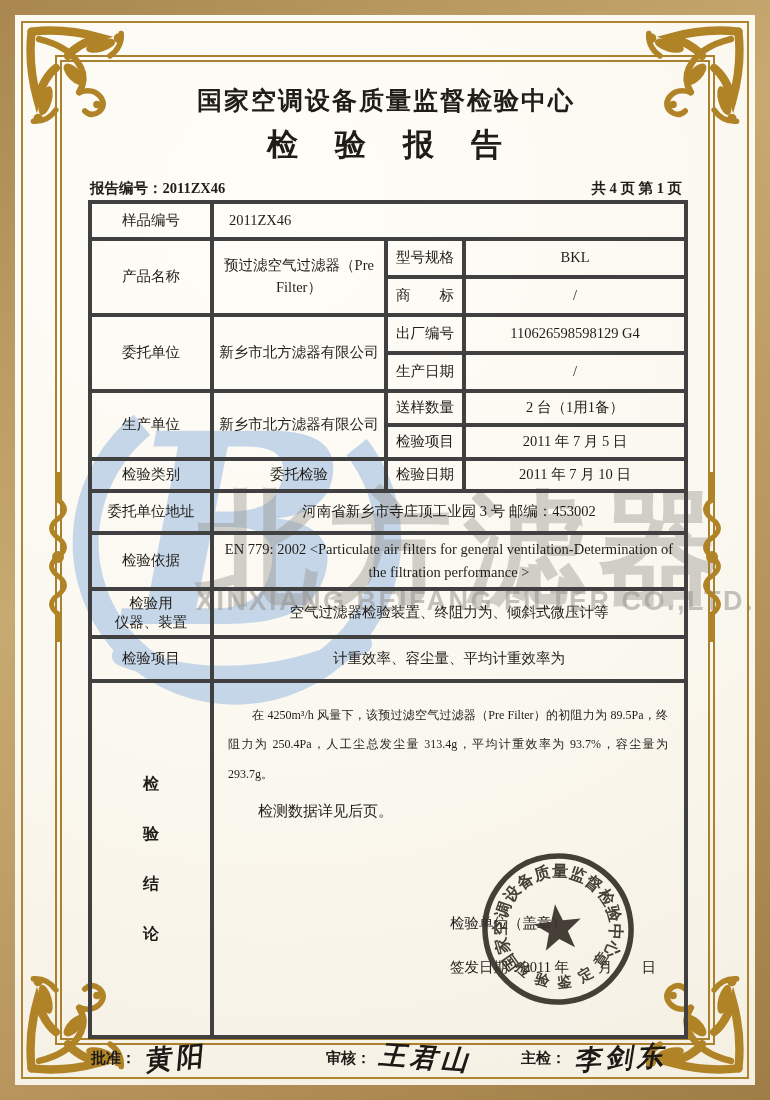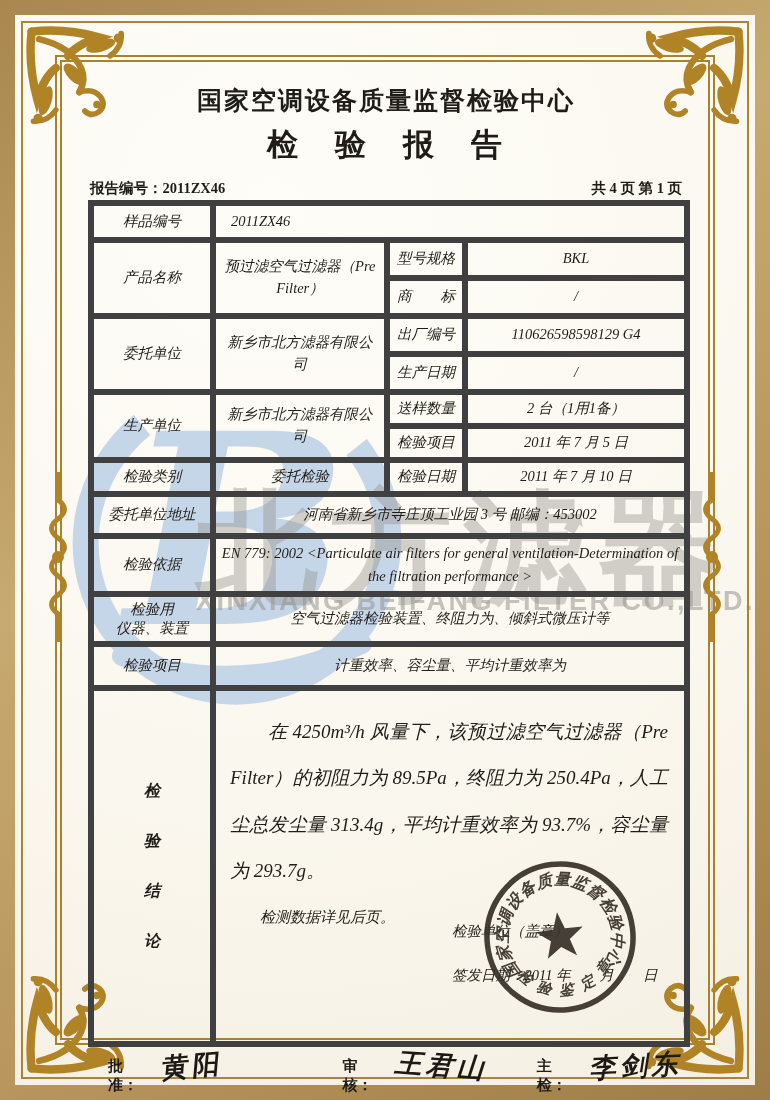--- a/index.html
+++ b/index.html
@@ -32,38 +32,38 @@
             font-size:27px; letter-spacing:2.5px; color:rgba(150,147,142,0.55);text-align:center; }
 
   
   .content{ position:absolute; left:88px; top:84px; width:596px; z-index:5; }
   .org-title{ text-align:center; font-size:25px; font-weight:700; letter-spacing:2px; }
   .doc-title{ text-align:center; font-size:31px; font-weight:700; letter-spacing:3px; margin-top:7px; }
   .meta-row{ display:flex; justify-content:space-between; align-items:center;
              margin-top:13px; margin-bottom:2px; font-size:14.5px; font-weight:600; padding:0 2px; }
 
   table{ width:596px; border-collapse:collapse; table-layout:fixed; }
-  td{ border:6px solid #404040; font-size:14.5px; text-align:center;
-      padding:3px 5px; vertical-align:middle; font-weight:500; line-height:1.5;font-style:italic; }
+  td{ border:4px solid #404040; font-size:14.5px; text-align:center;
+      padding:3px 5px; vertical-align:middle; font-weight:500; line-height:1.5; }
   .al{ text-align:left; padding-left:15px; }
   .small-lab{ line-height:1.3; }
 
   .vchars{ display:flex; flex-direction:column; align-items:center; justify-content:center;
            gap:26px; font-size:16px; font-weight:600; height:100%; }
   .concl-cell{ position:relative; vertical-align:top; text-align:left; padding:14px 16px 0 14px; }
-  .concl-para{ text-indent:2em; line-height:2.45; font-size:19px; text-align:justify; margin-top:4px; }
+  .concl-para{ text-indent:2em; line-height:2.45; font-size:12px; text-align:justify; margin-top:4px; }
   .concl-note{ text-indent:2em; line-height:2.2; font-size:15px; margin-top:6px; }
   .seal-label{ position:absolute; left:236px; top:230px; font-size:14.5px; }
   .issue-date{ position:absolute; left:236px; top:274px; font-size:14.5px; }
   .stamp{ position:absolute; left:258px; top:160px; width:172px; height:172px;
           transform:rotate(-7deg); opacity:0.93; z-index:6; }
 
   .footer-row{ display:flex; margin-top:10px; font-size:15px; font-weight:600; }
   .f-item{ display:flex; align-items:flex-start; }
-  .f-ap{ margin-left:20px; } .f-rv{ margin-left:118px; } .f-ch{ margin-left:47px; }
+  .f-ap{ margin-left:3px; } .f-rv{ margin-left:118px; } .f-ch{ margin-left:47px; }
   .sig{ display:inline-block; font-size:27px; font-weight:700; color:#1d1a16;
         margin-left:10px; margin-top:-9px; transform:rotate(-5deg) skewX(-10deg);
         letter-spacing:4px; white-space:nowrap; }
   .sig2{ transform:rotate(4deg) skewX(-14deg); }
   .sig3{ transform:rotate(-3deg) skewX(-12deg); }
 </style>
 </head>
 <body>
 
 <div class="page">

